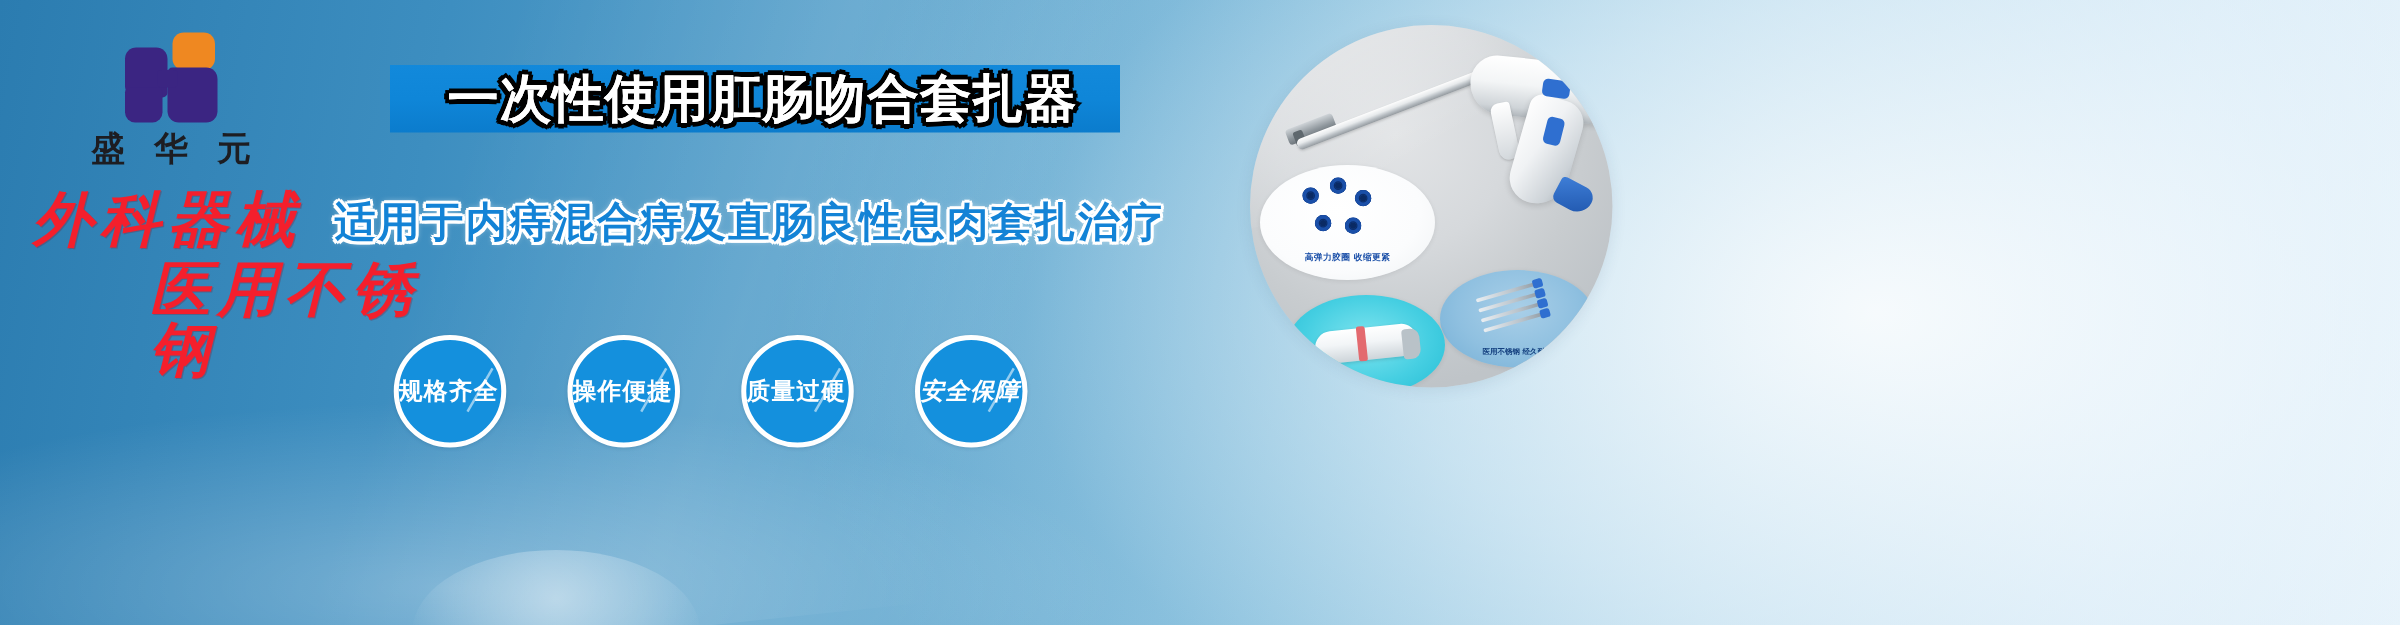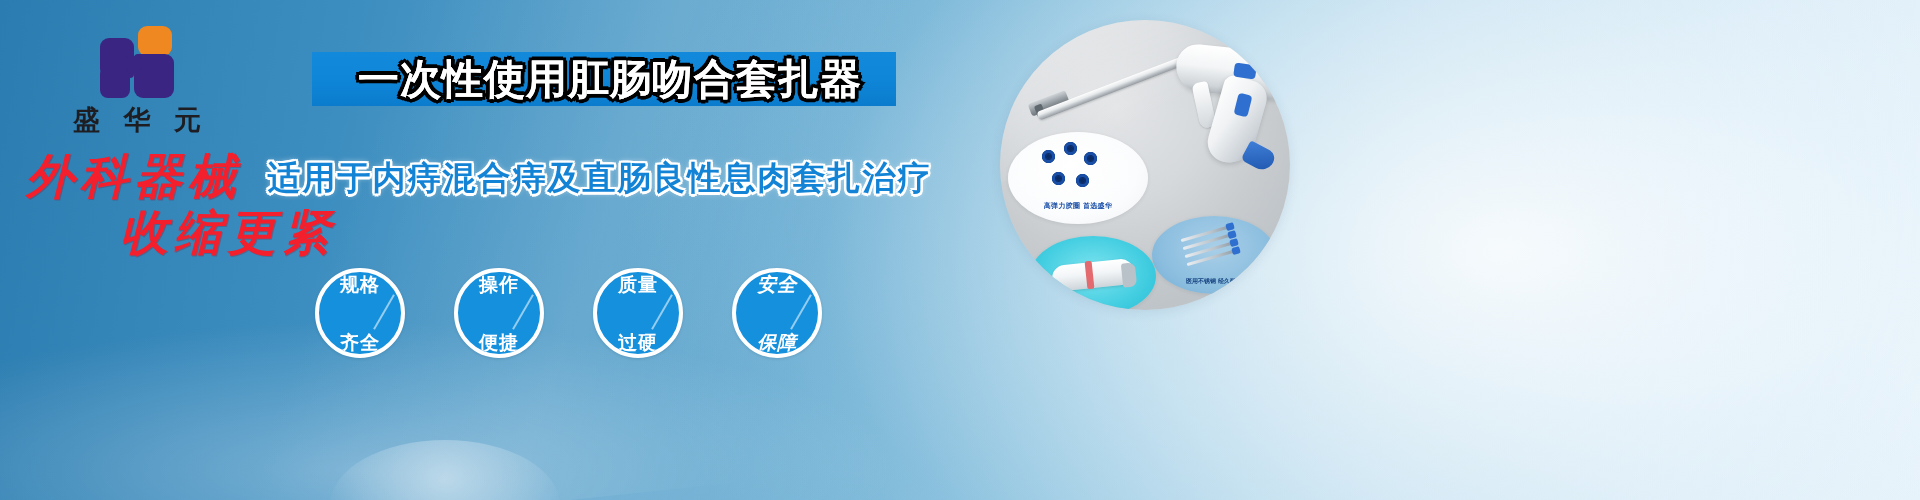--- a/index.html
+++ b/index.html
@@ -112,22 +112,22 @@
   }
 
   
   #features { position:absolute; left:315px; top:268px; width:540px; height:95px; }
   .feature {
     position:absolute; top:0;
     width:90px; height:90px; border-radius:50%;
     background:#1490dd;
     border:4px solid #ffffff;
     box-shadow:0 1px 3px rgba(20,70,110,0.18);
-    display:flex; flex-direction:column;
-    align-items:center; justify-content:space-between;
+    display:flex; flex-direction:row;
+    align-items:center; justify-content:flex-start;
     overflow:hidden;
   }
   .feature .fl {
     color:#ffffff; font-size:19px; font-weight:700;
     letter-spacing:1px; line-height:1.28; white-space:nowrap;
   }
   .feature::after {
     content:""; position:absolute;
     right:16px; top:20px;
     width:2px; height:40px;
@@ -335,21 +335,21 @@
       <span class="lm lm-b"></span>
       <span class="lm lm-c"></span>
       <span class="lm lm-d"></span>
       <span class="lm lm-e"></span>
     </div>
     <div class="logo-name">盛 华 元</div>
   </div>
 
   <div id="slogan">
     <div class="sl-1">外科器械</div>
-    <div class="sl-2">收缩更紧</div>
+    <div class="sl-2">医用不锈钢</div>
   </div>
 
   <div id="title-band"></div>
   <div id="title-text">一次性使用肛肠吻合套扎器</div>
   <div id="title-text-fill">一次性使用肛肠吻合套扎器</div>
 
   <div id="subtitle">适用于内痔混合痔及直肠良性息肉套扎治疗</div>
 
   <div id="features">
     <div class="feature f0">
@@ -390,21 +390,21 @@
     <span class="dev-blue-a"></span>
     <span class="dev-blue-b"></span>
     <span class="dev-blue-tail"></span>
 
     <span class="inset-rings">
       <span class="ring r1"></span>
       <span class="ring r2"></span>
       <span class="ring r3"></span>
       <span class="ring r4"></span>
       <span class="ring r5"></span>
-      <span class="cap">高弹力胶圈 首选盛华</span>
+      <span class="cap">高弹力胶圈 收缩更紧</span>
     </span>
 
     <span class="inset-needles">
       <span class="needle n1">
           <span></span>
         </span>
       <span class="needle n2">
           <span></span>
         </span>
       <span class="needle n3">

